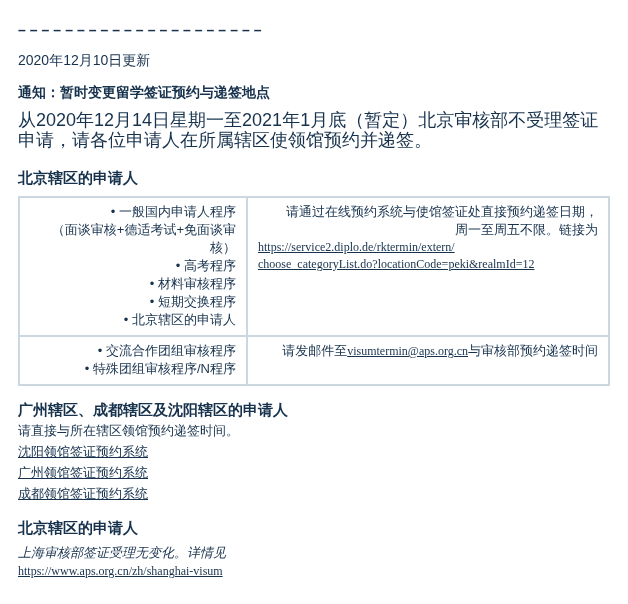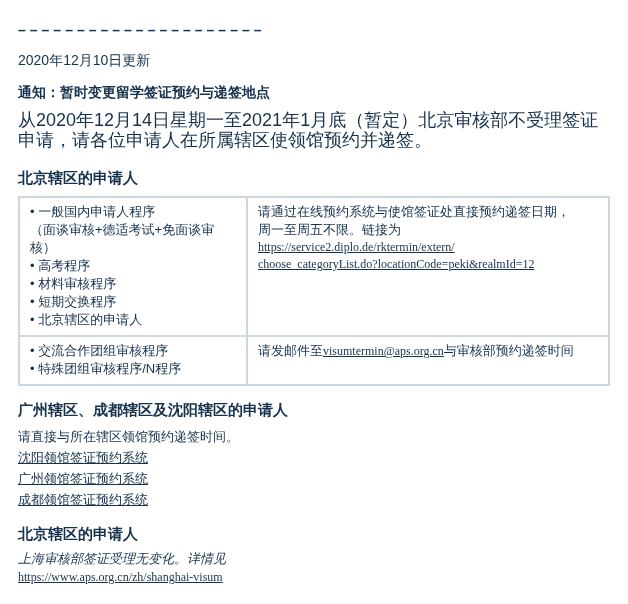--- a/index.html
+++ b/index.html
@@ -54,20 +54,21 @@
     margin-top: 14px;
     font-size: 15px;
     font-weight: bold;
     line-height: 19px;
   }
   table.proc {
     margin-top: 9px;
     border-collapse: collapse;
     width: 592px;
     table-layout: fixed;
+    text-align: right;
   }
   table.proc td {
     border: 2px solid #ccd8e0;
     vertical-align: top;
     padding: 5px 10px 6px 10px;
     font-size: 13px;
     line-height: 18px;
   }
   td.col-left { width: 206px; }
   .bi {
@@ -84,21 +85,21 @@
   }
   .url-block {
     display: block;
     width: max-content;
     max-width: 100%;
     line-height: 17px;
   }
   .plain {
     font-size: 13px;
     line-height: 20px;
-    margin-top: 8px;
+    margin-top: 2px;
   }
   .cn-link {
     display: block;
     width: max-content;
     font-size: 13px;
     line-height: 21px;
   }
   .sh-line { margin-top: 6px; font-size: 13px; line-height: 20px; font-style: italic; }
 </style>
 </head>

